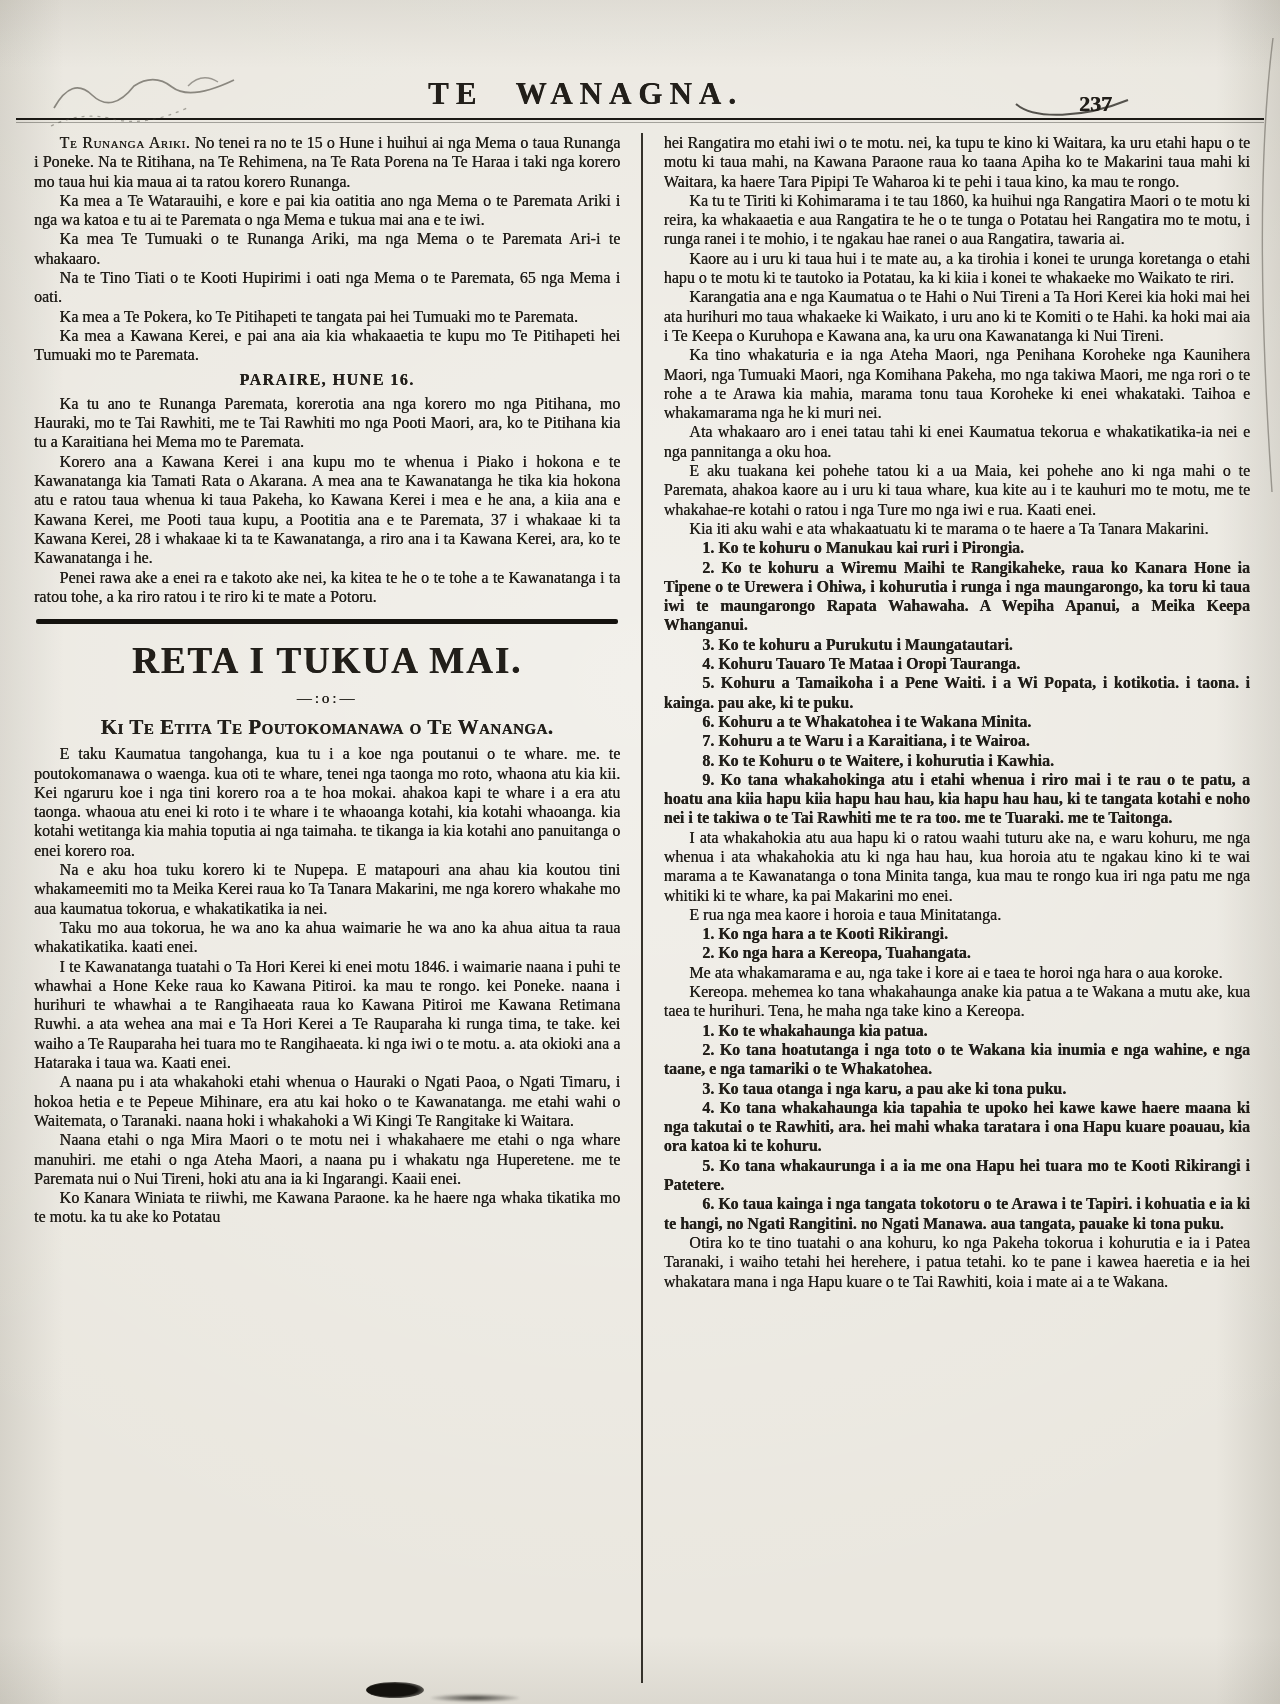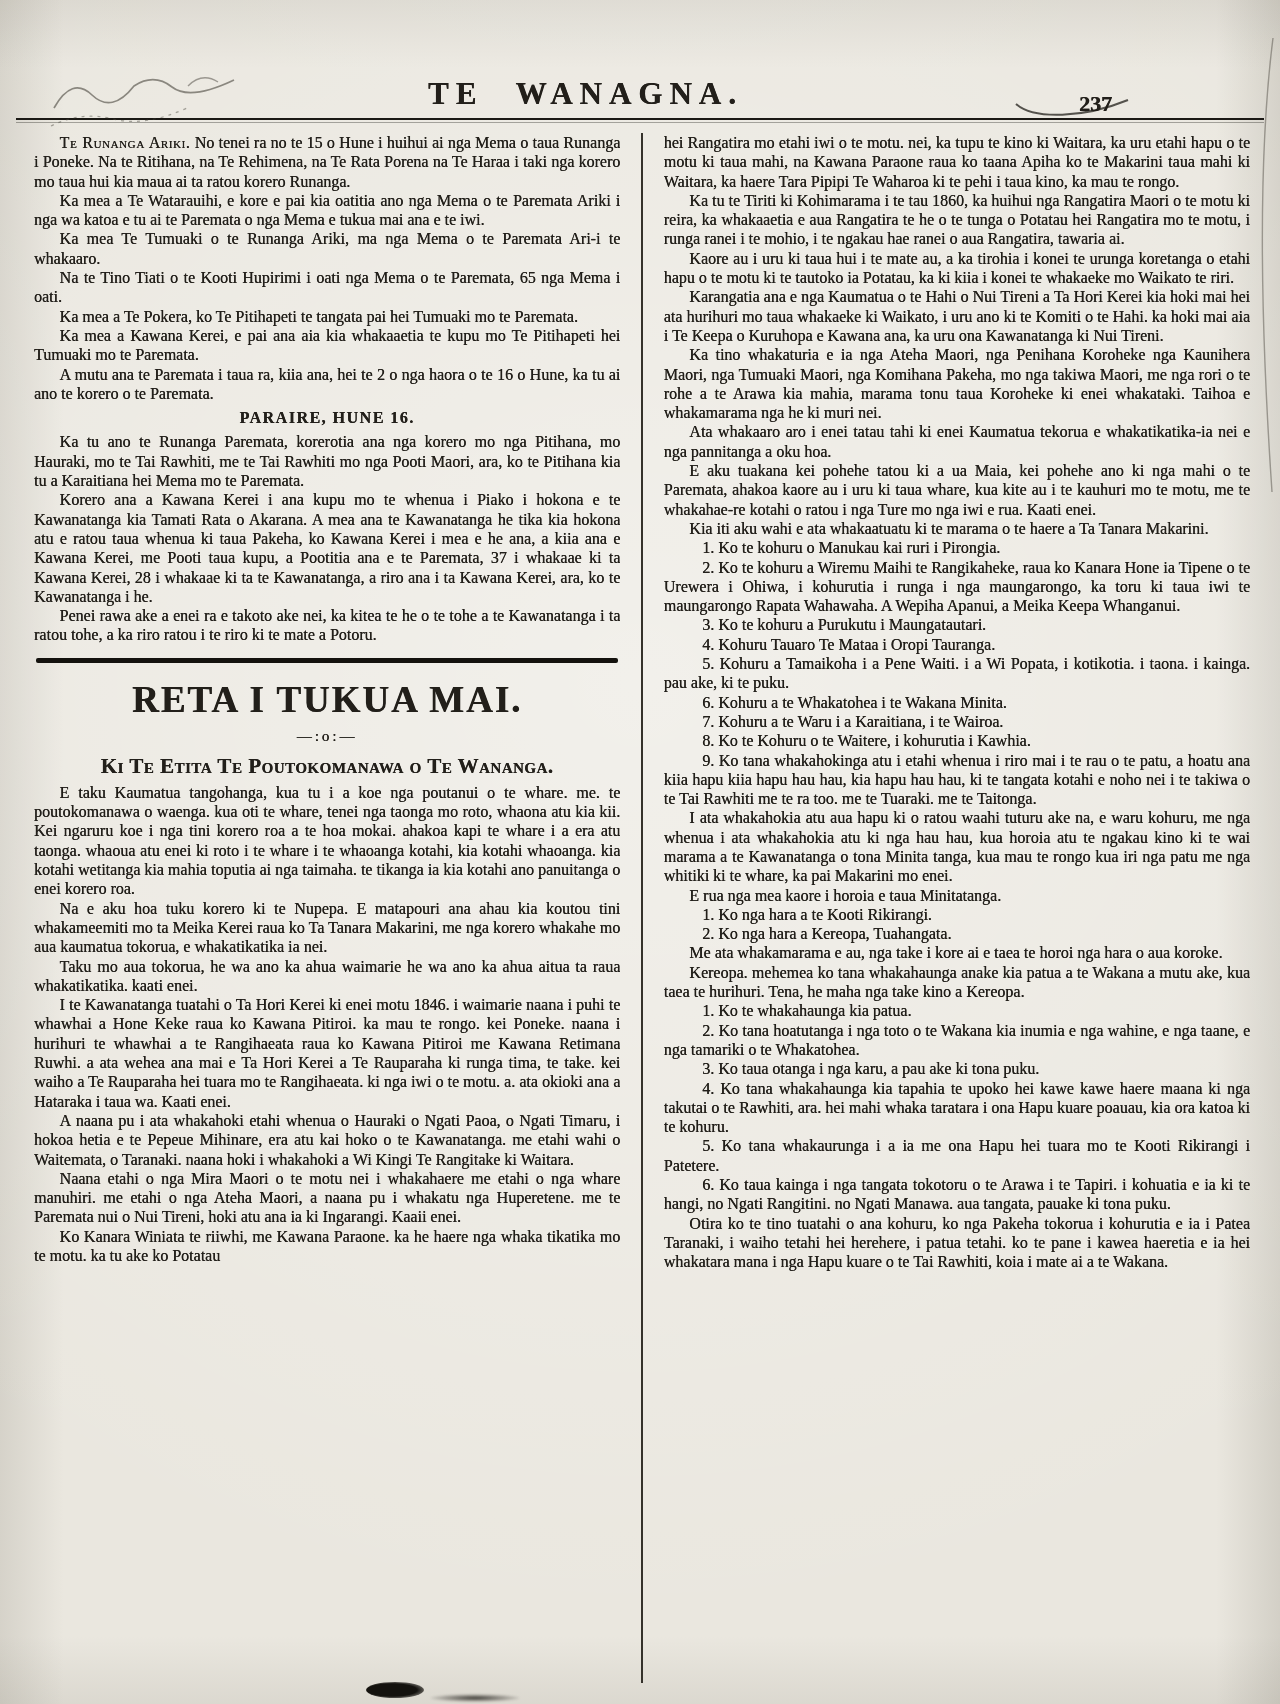--- a/index.html
+++ b/index.html
@@ -55,21 +55,21 @@
     text-shadow:0.25px 0 0 currentColor;
   }
   .column-divider{
     width:1.5px;background:#35322b;
     margin:0 21px;flex:none;
   }
   
   .blk{margin:0;}
   .blk-paragraph{text-indent:1.6em;}
   .blk-paragraph-noindent{text-indent:0;}
-  .blk-list-item{text-indent:2.4em;}
+  .blk-list-item{text-indent:2.4em;font-weight:bold;}
   .blk-heading{
     text-align:center;text-indent:0;
     font-weight:bold;font-size:16.5px;letter-spacing:1.5px;
     margin:4px 0 7px;
   }
   .blk-subheading{
     text-align:center;text-indent:0;
     font-weight:bold;font-size:16px;letter-spacing:1.5px;
     margin:5px 0 5px;
   }
@@ -139,21 +139,20 @@
   <div class="header-rule"></div>
 
   <div class="columns">
     <div class="column" id="col-left">
         <p class="blk blk-paragraph"><span class="lead">Te Runanga Ariki.</span> No tenei ra no te 15 o Hune i huihui ai nga Mema o taua Runanga i Poneke. Na te Ritihana, na Te Rehimena, na Te Rata Porena na Te Haraa i taki nga korero mo taua hui kia maua ai ta ratou korero Runanga.</p>
         <p class="blk blk-paragraph">Ka mea a Te Watarauihi, e kore e pai kia oatitia ano nga Mema o te Paremata Ariki i nga wa katoa e tu ai te Paremata o nga Mema e tukua mai ana e te iwi.</p>
         <p class="blk blk-paragraph">Ka mea Te Tumuaki o te Runanga Ariki, ma nga Mema o te Paremata Ari-i te whakaaro.</p>
         <p class="blk blk-paragraph">Na te Tino Tiati o te Kooti Hupirimi i oati nga Mema o te Paremata, 65 nga Mema i oati.</p>
         <p class="blk blk-paragraph">Ka mea a Te Pokera, ko Te Pitihapeti te tangata pai hei Tumuaki mo te Paremata.</p>
         <p class="blk blk-paragraph">Ka mea a Kawana Kerei, e pai ana aia kia whakaaetia te kupu mo Te Pitihapeti hei Tumuaki mo te Paremata.</p>
-        <p class="blk blk-paragraph">A mutu ana te Paremata i taua ra, kiia ana, hei te 2 o nga haora o te 16 o Hune, ka tu ai ano te korero o te Paremata.</p>
         <p class="blk blk-subheading">PARAIRE, HUNE 16.</p>
         <p class="blk blk-paragraph">Ka tu ano te Runanga Paremata, korerotia ana nga korero mo nga Pitihana, mo Hauraki, mo te Tai Rawhiti, me te Tai Rawhiti mo nga Pooti Maori, ara, ko te Pitihana kia tu a Karaitiana hei Mema mo te Paremata.</p>
         <p class="blk blk-paragraph">Korero ana a Kawana Kerei i ana kupu mo te whenua i Piako i hokona e te Kawanatanga kia Tamati Rata o Akarana. A mea ana te Kawanatanga he tika kia hokona atu e ratou taua whenua ki taua Pakeha, ko Kawana Kerei i mea e he ana, a kiia ana e Kawana Kerei, me Pooti taua kupu, a Pootitia ana e te Paremata, 37 i whakaae ki ta Kawana Kerei, 28 i whakaae ki ta te Kawanatanga, a riro ana i ta Kawana Kerei, ara, ko te Kawanatanga i he.</p>
         <p class="blk blk-paragraph">Penei rawa ake a enei ra e takoto ake nei, ka kitea te he o te tohe a te Kawanatanga i ta ratou tohe, a ka riro ratou i te riro ki te mate a Potoru.</p>
         <div class="blk blk-rule"></div>
         <p class="blk blk-big-heading">RETA I TUKUA MAI.</p>
         <p class="blk blk-separator">—:o:—</p>
         <p class="blk blk-smallcaps-heading">Ki Te Etita Te Poutokomanawa o Te Wananga.</p>
         <p class="blk blk-paragraph">E taku Kaumatua tangohanga, kua tu i a koe nga poutanui o te whare. me. te poutokomanawa o waenga. kua oti te whare, tenei nga taonga mo roto, whaona atu kia kii. Kei ngaruru koe i nga tini korero roa a te hoa mokai. ahakoa kapi te whare i a era atu taonga. whaoua atu enei ki roto i te whare i te whaoanga kotahi, kia kotahi whaoanga. kia kotahi wetitanga kia mahia toputia ai nga taimaha. te tikanga ia kia kotahi ano panuitanga o enei korero roa.</p>
         <p class="blk blk-paragraph">Na e aku hoa tuku korero ki te Nupepa. E matapouri ana ahau kia koutou tini whakameemiti mo ta Meika Kerei raua ko Ta Tanara Makarini, me nga korero whakahe mo aua kaumatua tokorua, e whakatikatika ia nei.</p>

